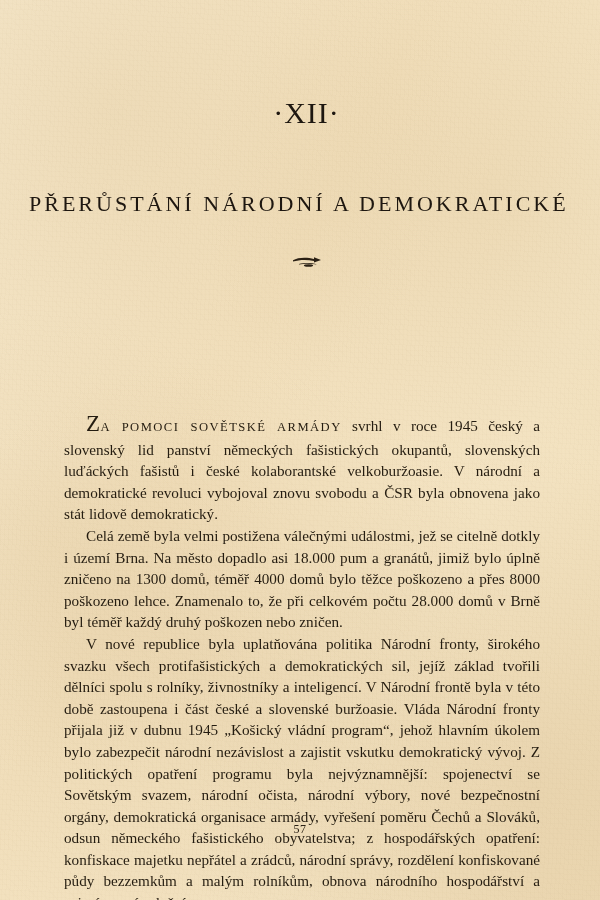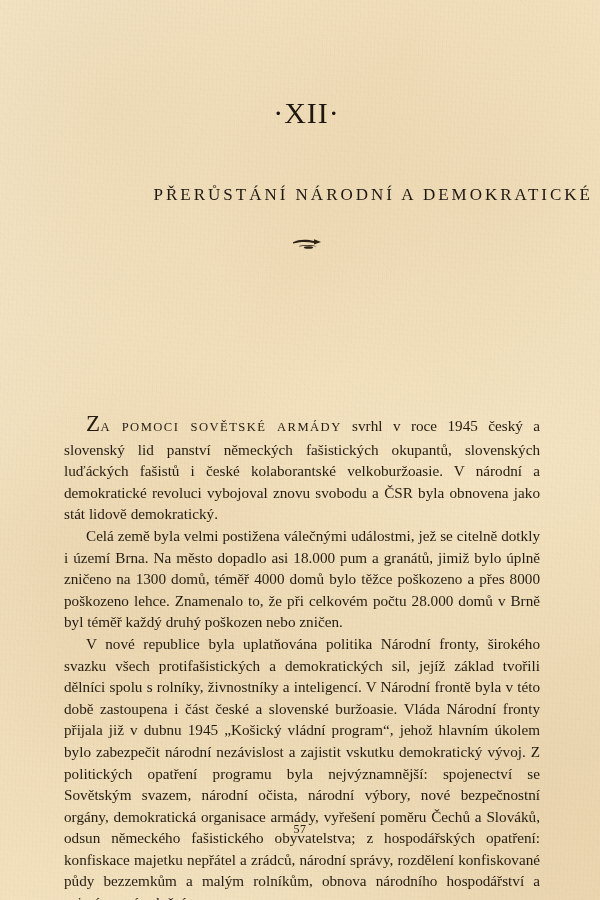--- a/index.html
+++ b/index.html
@@ -57,25 +57,25 @@
     margin: 0;
     padding-top: 96px;
     font-size: 30px;
     letter-spacing: 1px;
     font-weight: 400;
     color: #1e1710;
   }
 
   
   .chapter-title {
-    margin: 7px;
+    margin: 16px;
     padding-top: 42px;
-    text-align: right;
+    text-align: left;
     font-weight: 400;
-    font-size: 17px;
+    font-size: 22px;
     line-height: 32px;
     letter-spacing: 3.0px;
     color: #1e1710;
   }
   .chapter-title .tline { display: block; white-space: nowrap; }
 
   
   .ornament {
     margin: 0;
     padding-top: 16px;

